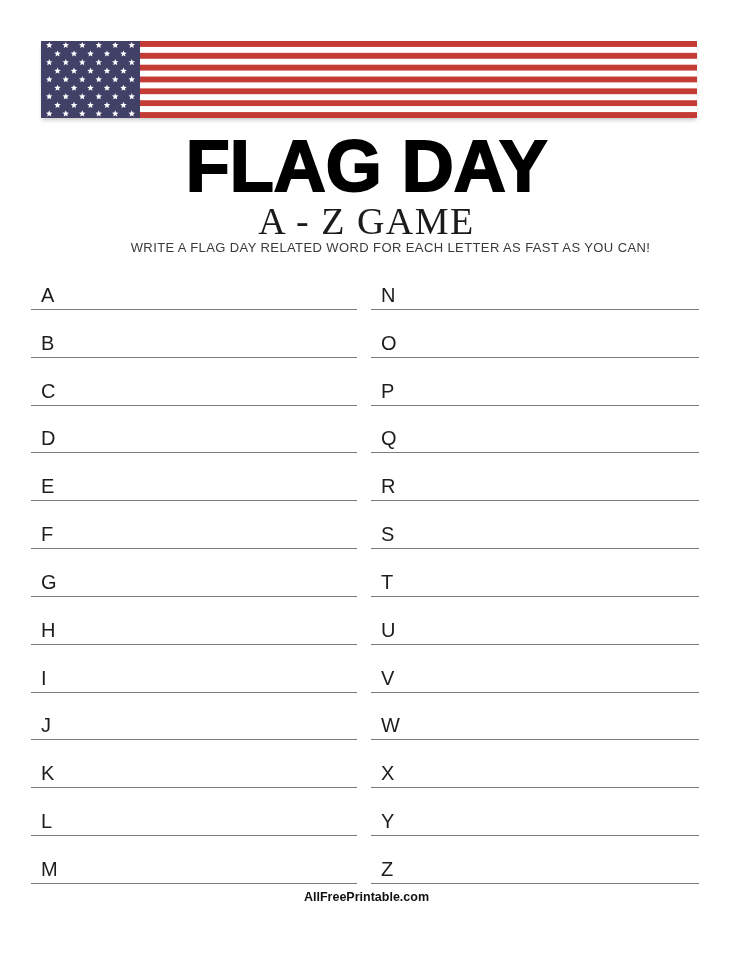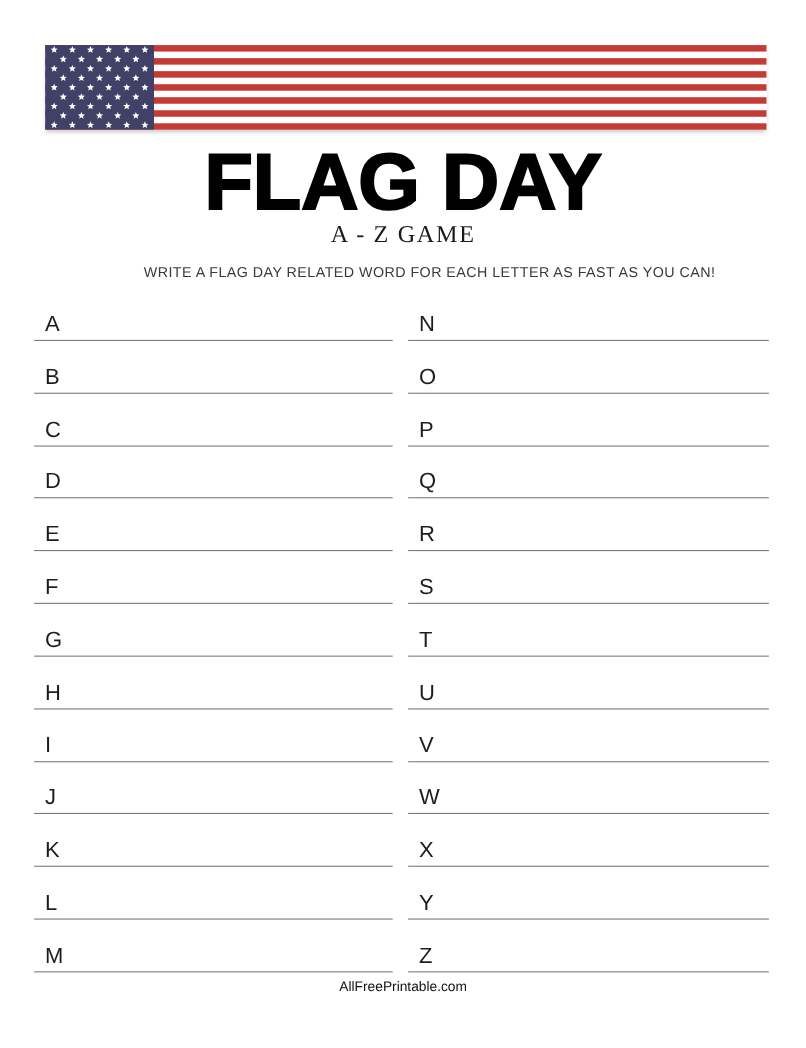--- a/index.html
+++ b/index.html
@@ -21,21 +21,21 @@
     font-family:"Liberation Sans",sans-serif;
     font-size:72px;font-weight:900;line-height:1;
     color:#000;
     -webkit-text-stroke:2px #000;
     letter-spacing:0px;
   }
   .subtitle{
     position:absolute;top:202px;left:0;right:0;
     text-align:center;
     font-family:"Liberation Serif",serif;
-    font-size:22px;font-weight:400;line-height:1;
+    font-size:38px;font-weight:400;line-height:1;
     letter-spacing:1.5px;color:#1b1b1b;
   }
   .instruction{
     position:absolute;top:241px;left:0;right:0;
     text-align:center;
     font-size:13px;line-height:1;
     letter-spacing:0.4px;color:#3a3a3a;padding-left:48px;
   }
   .columns{
     position:absolute;left:31px;top:262px;width:669px;
@@ -49,21 +49,21 @@
     display:flex;align-items:flex-end;
     border-bottom:1px solid #7a7a7a;
   }
   .letter{
     font-size:20px;line-height:1;color:#1d1d1d;
     padding:0 0 4px 10px;
   }
   .footer{
     position:absolute;top:891px;left:0;right:0;
     text-align:center;
-    font-size:12.5px;font-weight:400;line-height:1;color:#111;
+    font-size:12.5px;font-weight:700;line-height:1;color:#111;
   }
 </style>
 </head>
 <body>
 
 <div class="page">
 
   <div class="flag">
     <svg id="flag-svg" viewBox="0 0 656 77" preserveAspectRatio="none">
         <rect x="0" y="0.00" width="656" height="6.22" fill="#C43A34"></rect>

